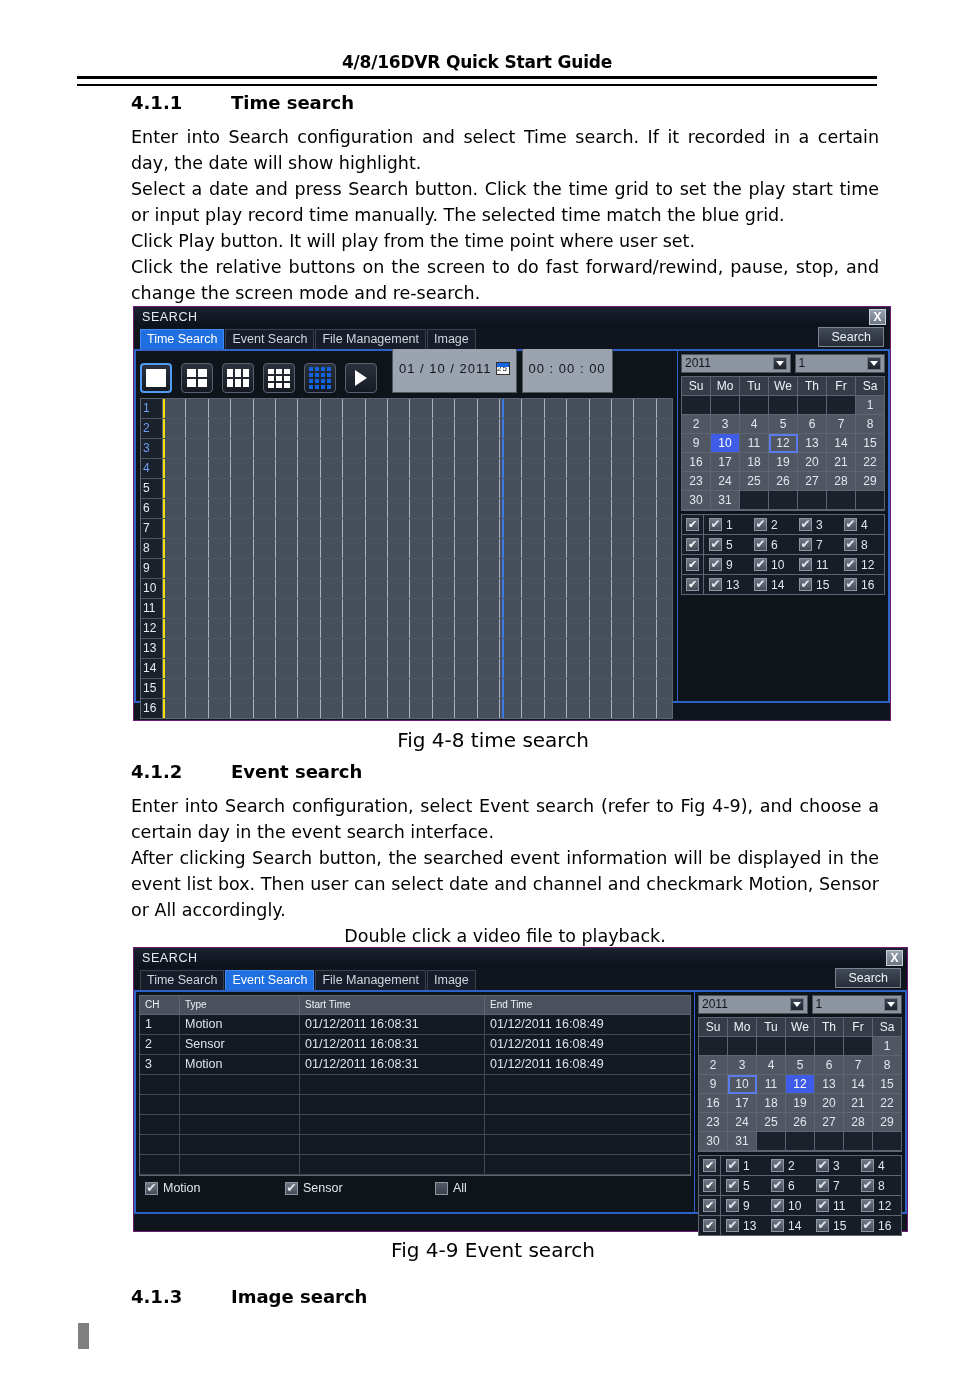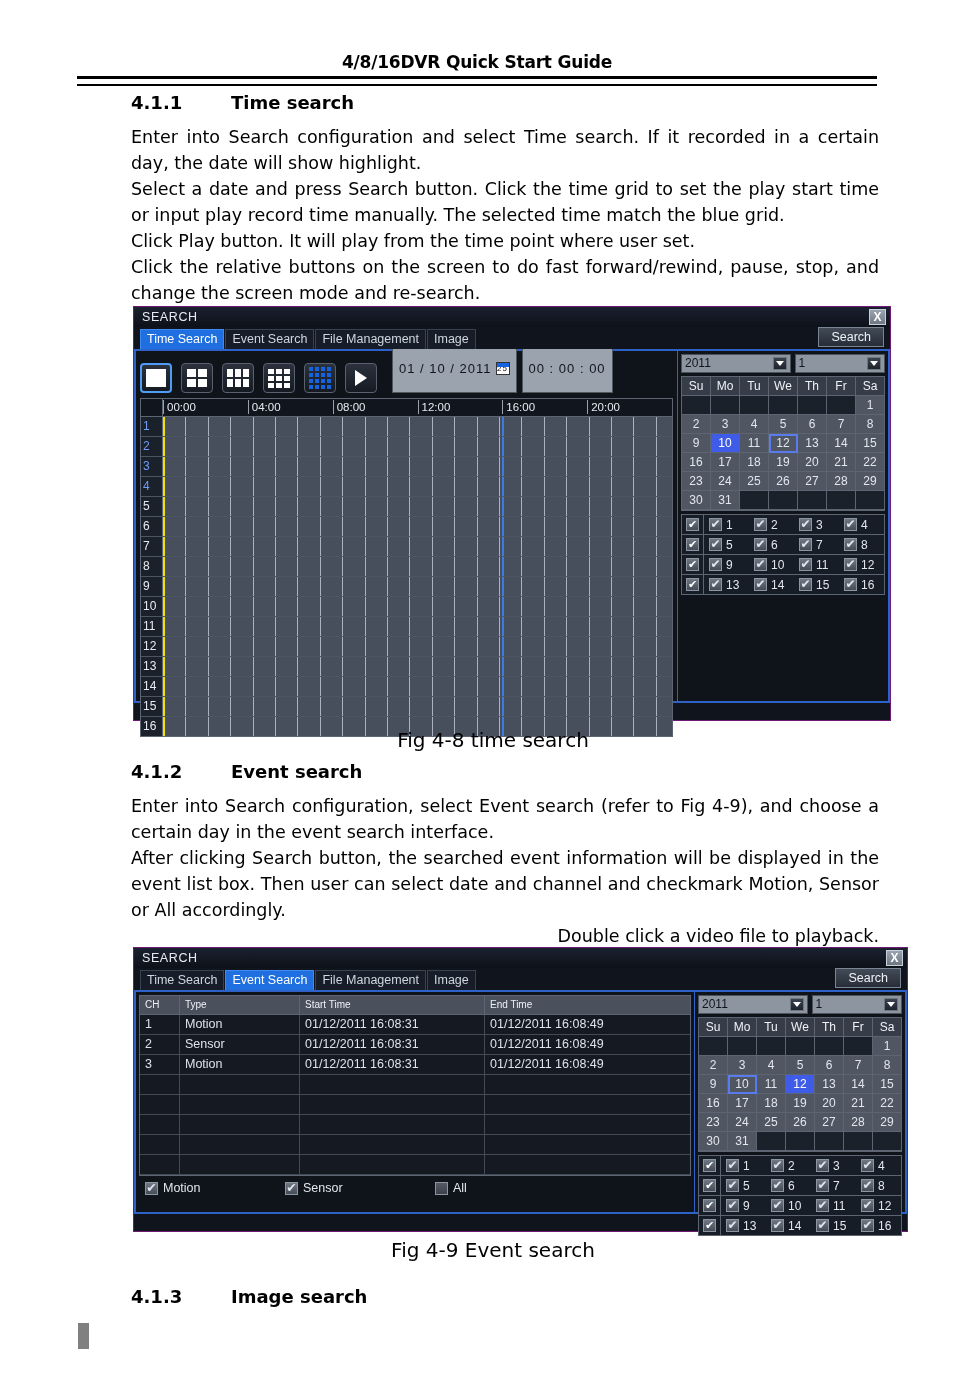--- a/index.html
+++ b/index.html
@@ -474,31 +474,20 @@
               <span class="cal-icon">25</span>
             </div>
             <div class="st-field">
               <span>00 : 00 : 00</span>
             </div>
           </div>
         </div>
       </div>
 
       <div class="timeline">
-        <div class="tl-head">
-          <div class="tl-corner"></div>
-          <div class="tl-hours" id="tl-hours">
-              <div class="tl-hour-label" style="left: 0%;">00:00</div>
-              <div class="tl-hour-label" style="left: 16.6667%;">04:00</div>
-              <div class="tl-hour-label" style="left: 33.3333%;">08:00</div>
-              <div class="tl-hour-label" style="left: 50%;">12:00</div>
-              <div class="tl-hour-label" style="left: 66.6667%;">16:00</div>
-              <div class="tl-hour-label" style="left: 83.3333%;">20:00</div>
-            </div>
-        </div>
         <div id="tl-rows">
             <div class="tl-row">
               <div class="tl-chan blue">1</div>
               <div class="tl-cells">
                 <span class="tl-marker-yellow"></span>
                 <span class="tl-marker-blue" style="left: 66.6667%;"></span>
               </div>
             </div>
             <div class="tl-row">
               <div class="tl-chan blue">2</div>
@@ -776,21 +765,21 @@
 </div>
 
 <div class="fig-caption" style="top:728px;">Fig 4-8 time search</div>
 
 <div class="h3" style="left:131px; top:761px;">
   <span class="num">4.1.2</span><span>Event search</span>
 </div>
 
 <div class="para" style="top:793px;">Enter into Search configuration, select Event search (refer to Fig 4-9), and choose a certain day in the event search interface.</div>
 <div class="para" style="top:845px;">After clicking Search button, the searched event information will be displayed in the event list box. Then user can select date and channel and checkmark Motion, Sensor or All accordingly.</div>
-<div class="para" style="top:923px; text-align:right;">Double click a video file to playback.</div>
+<div class="para" style="top:923px; text-align:center;">Double click a video file to playback.</div>
 
 <div class="dvr" id="dlg-event" style="left:133px; top:947px; width:775px; height:285px;">
   <div class="dvr-titlebar">
     <span class="dvr-title">SEARCH</span>
     <span class="close-btn">X</span>
   </div>
 
   <div class="dvr-tabs" id="es-tabs">
     <span class="dvr-tab">Time Search</span>
       <span class="dvr-tab active">Event Search</span>

